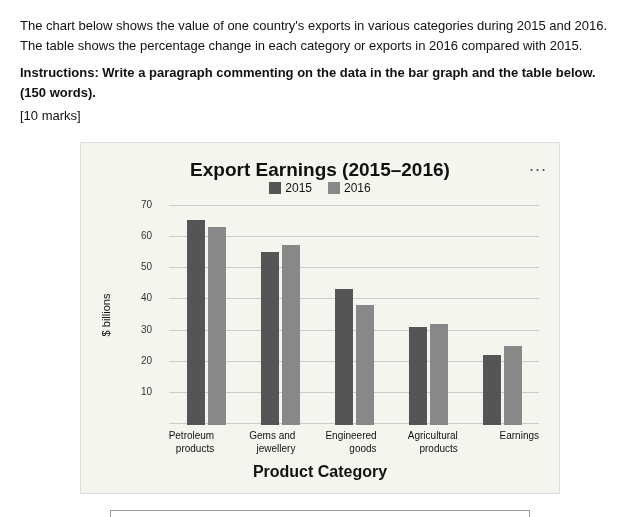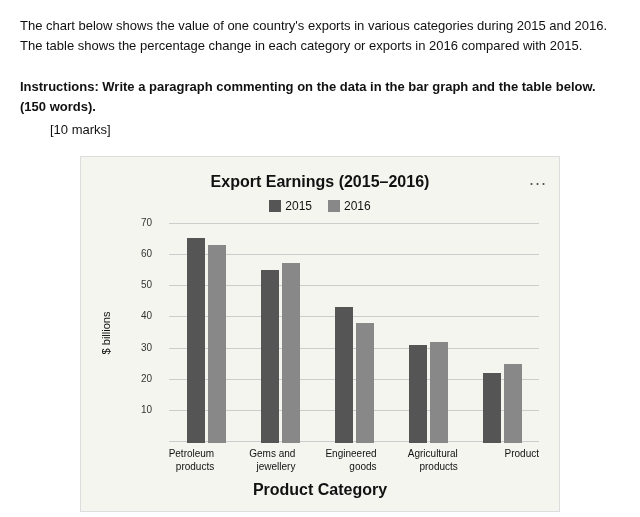--- a/index.html
+++ b/index.html
@@ -6,46 +6,44 @@
     body {
       font-family: Arial, sans-serif;
       font-size: 13px;
       background: #fff;
       width: 640px;
       min-height: 517px;
       padding: 16px 20px;
       color: #111;
     }
     .intro-text {
-      margin-bottom: 22px;
+      margin-bottom: 8px;
       line-height: 1.5;
     }
     .instructions {
       font-weight: bold;
       line-height: 1.5;
       margin-bottom: 4px;
     }
     .marks {
       margin-bottom: 16px;
       line-height: 1.5;
-      margin-left: 30px;
     }
     .chart-container {
       background: #f5f5f0;
       border: 1px solid #ddd;
       margin: 0 auto;
       width: 480px;
       padding: 16px 16px 12px 16px;
       position: relative;
     }
     .chart-title {
       text-align: center;
       font-weight: bold;
-      font-size: 16px;
-      margin-bottom: 8px;
+      font-size: 19px;
     }
     .legend {
       display: flex;
       justify-content: center;
       gap: 16px;
       margin-bottom: 10px;
       font-size: 12px;
     }
     .legend-item {
       display: flex;
@@ -236,21 +234,21 @@
           </div>
         </div>
     </div>
   </div>
 
   <div class="x-labels" id="x-labels">
       <div class="x-label-group">Petroleum<br>products</div>
       <div class="x-label-group">Gems and<br>jewellery</div>
       <div class="x-label-group">Engineered<br>goods</div>
       <div class="x-label-group">Agricultural<br>products</div>
-      <div class="x-label-group">Product</div>
+      <div class="x-label-group">Earnings</div>
     </div>
   <div class="product-category">Product Category</div>
 </div>
 
 <div class="table-section">
   <table class="data-table">
     <thead>
       <tr>
         <th colspan="2">Percentage change in values (2015–2016)</th>
       </tr>

